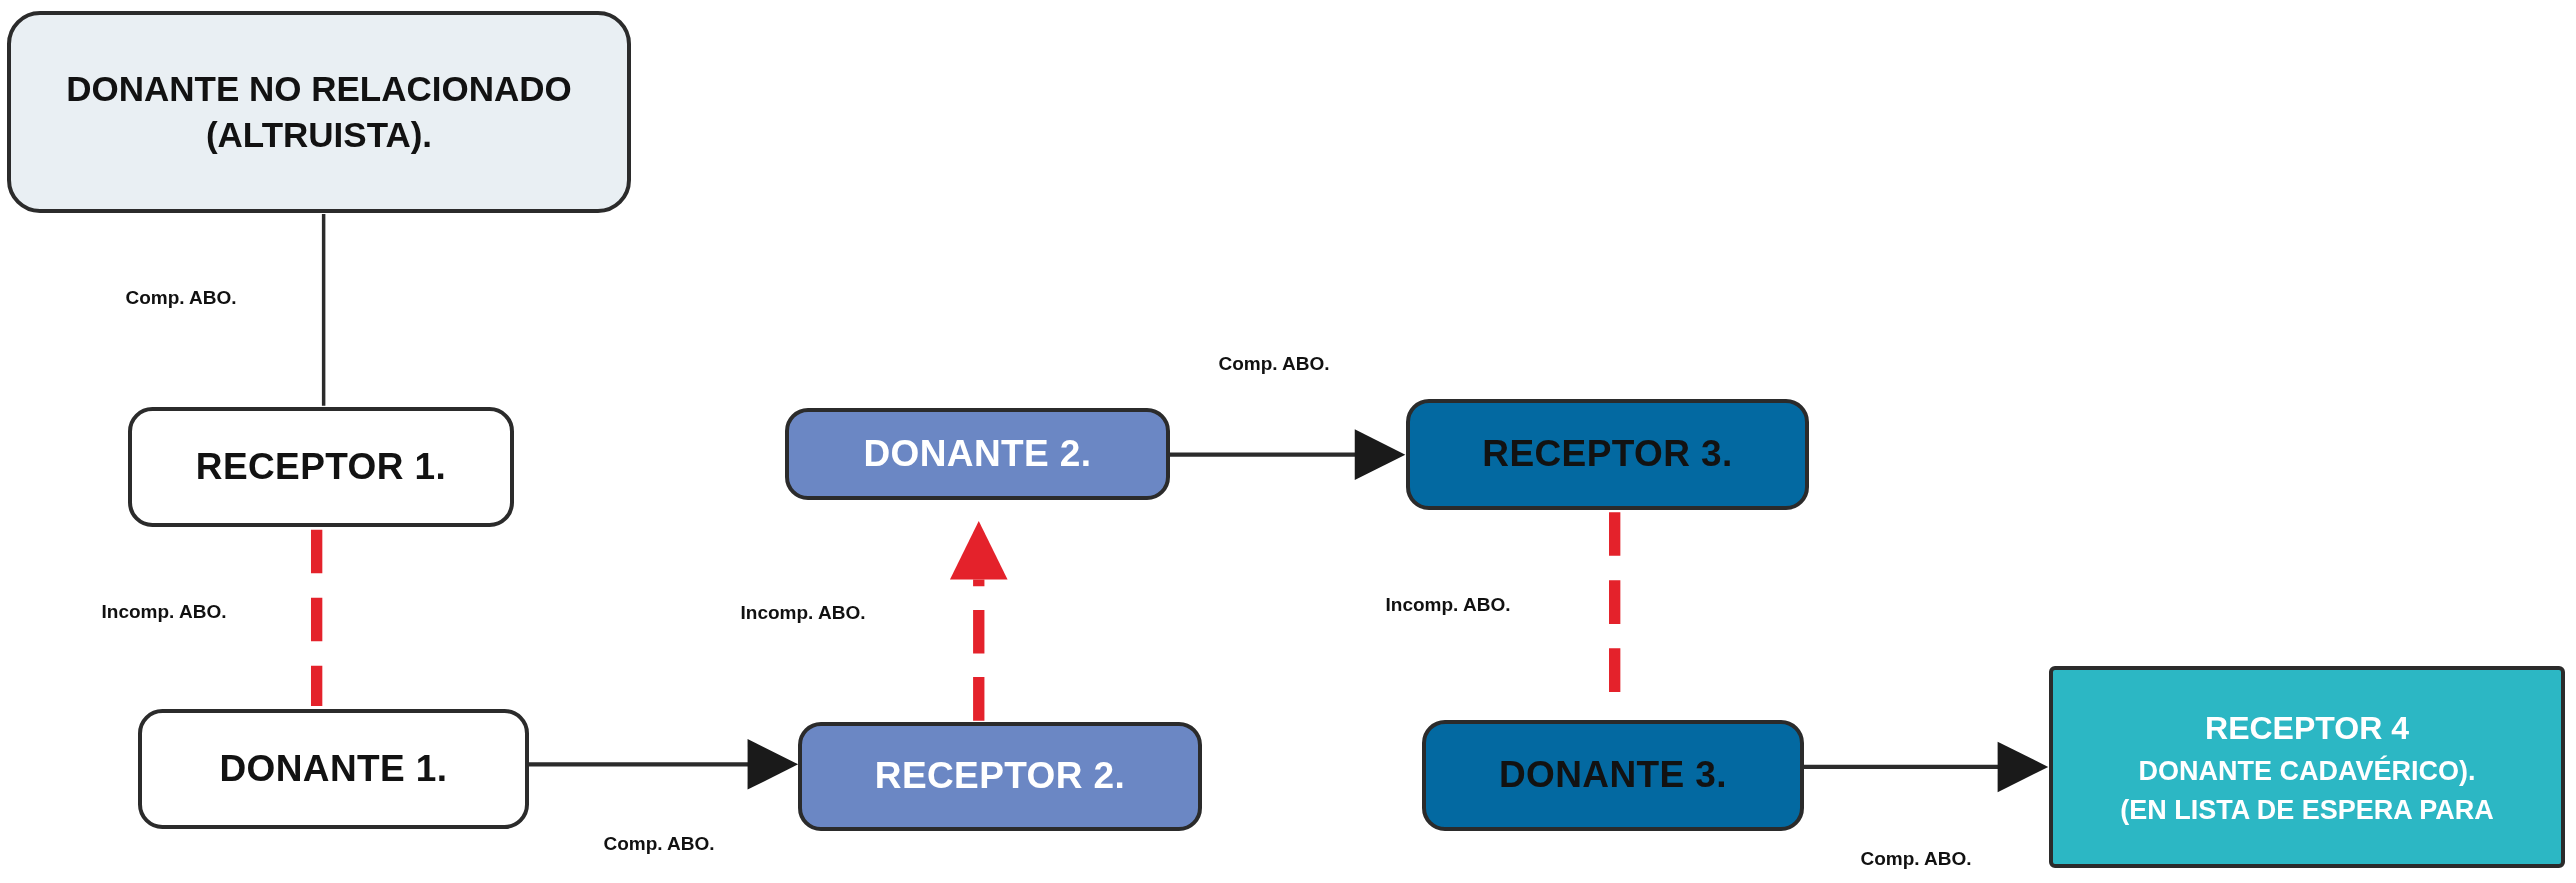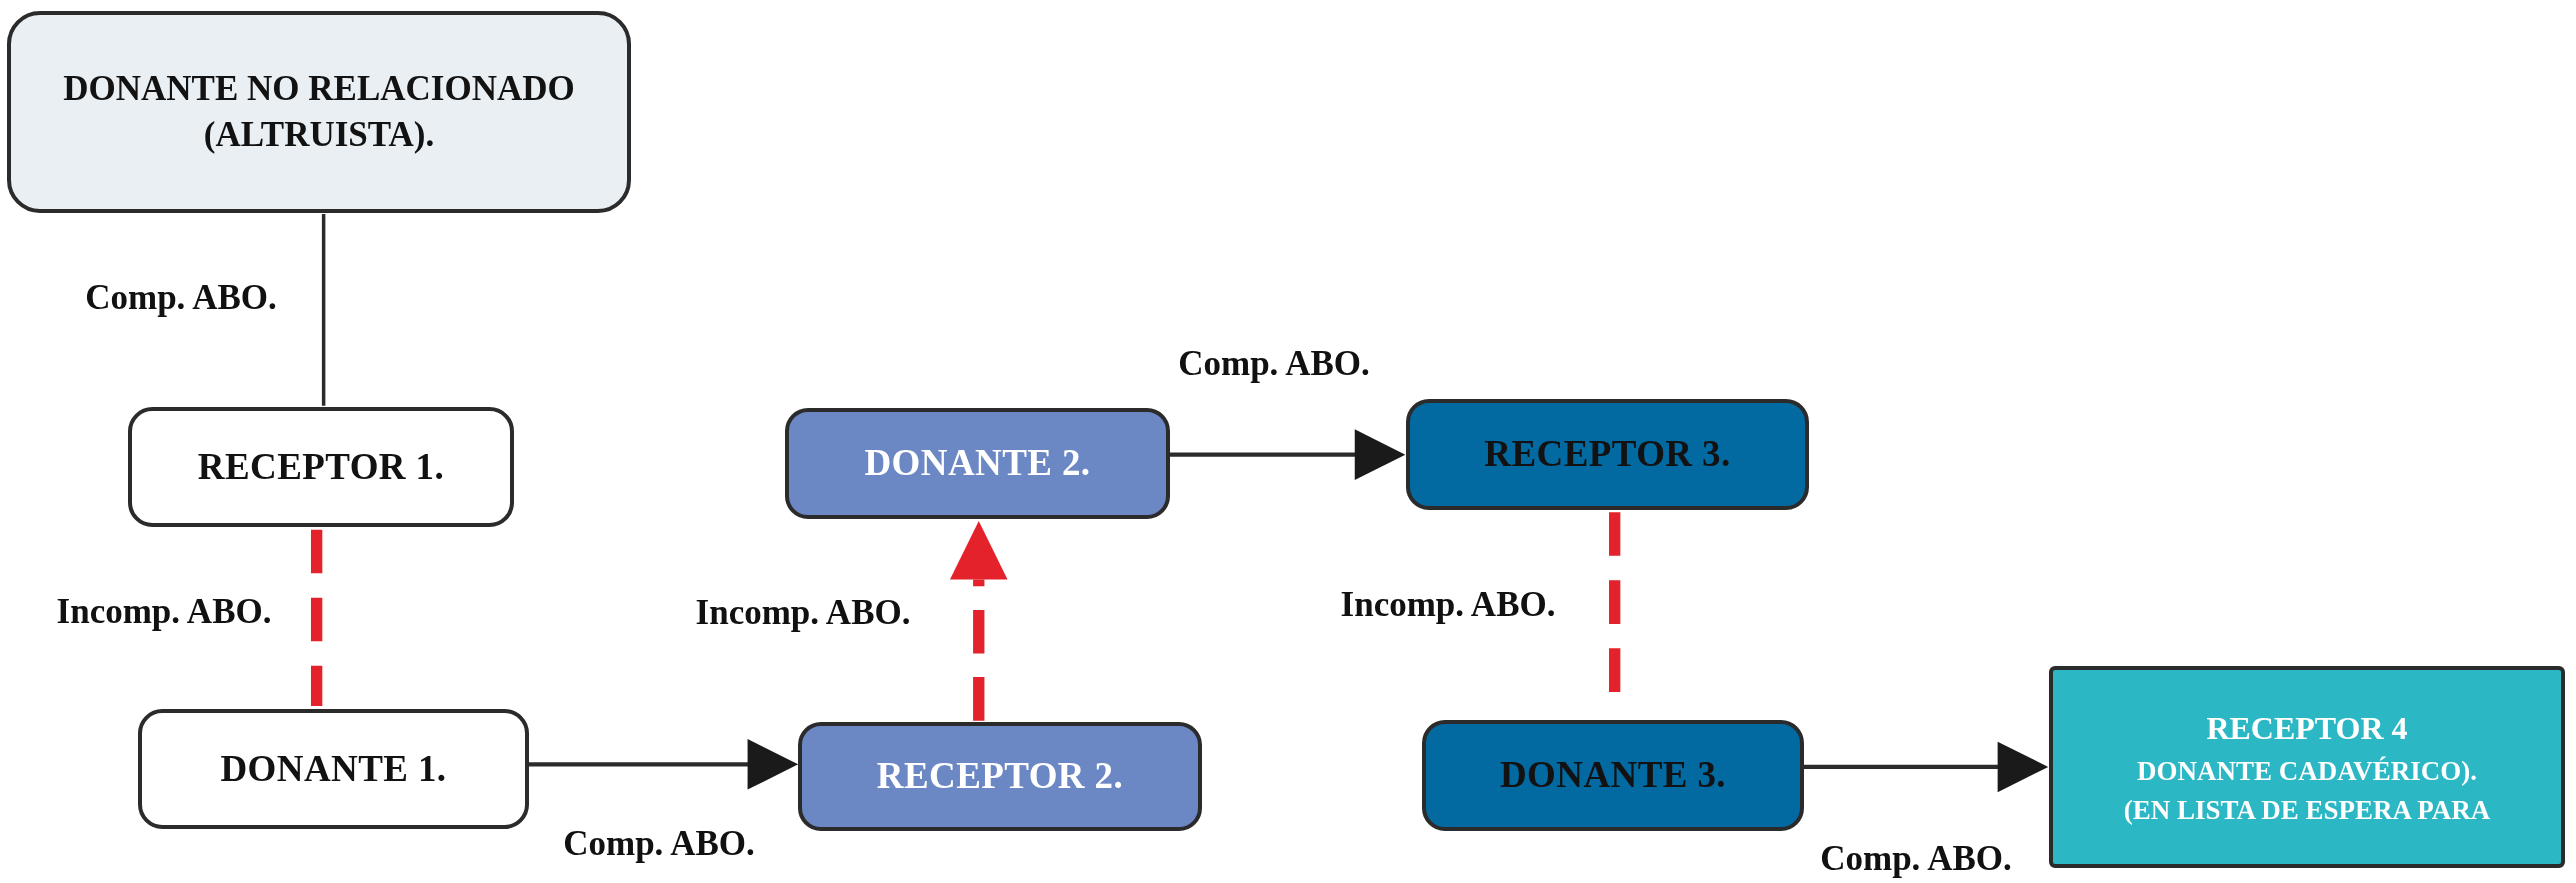--- a/index.html
+++ b/index.html
@@ -1,20 +1,20 @@
 <!DOCTYPE html>
 <html style="font-size:14px"><head>
 <meta charset="utf-8">
 <style>
   html,body{margin:0;padding:0;background:#ffffff;}
   #canvas{
     position:relative;
     width:2576px;height:884px;
     background:#ffffff;
-    font-family:Liberation Serif, serif;
+    font-family:Liberation Sans, sans-serif;
     overflow:hidden;
   }
   #edges-layer{position:absolute;left:0;top:0;width:2576px;height:884px;}
   .node{
     position:absolute;
     box-sizing:border-box;
     display:flex;flex-direction:column;
     align-items:center;justify-content:center;
     border:4.4px solid #2b2b2b;
     font-weight:bold;
@@ -27,21 +27,21 @@
   .node-blue{background:#6b87c4;color:#ffffff;border-radius:23px;}
   .node-gray{background:#0369a1;border-radius:23px;}
   .node-teal{background:#2cb7c4;color:#ffffff;border-radius:6px;}
   .node-label{font-size:37px;letter-spacing:0.4px;}
   .node-label-sm{font-size:35px;}
   .r4-line1{font-size:32px;line-height:1.5;}
   .r4-line2{font-size:27px;line-height:1.45;}
   .edge-label{
     position:absolute;
     transform:translate(-50%,-50%);
-    font-size:35px;font-weight:bold;color:#111111;
+    font-size:19px;font-weight:bold;color:#111111;
     white-space:nowrap;
   }
 </style>
 </head>
 <body>
 
 <div id="canvas">
 
   <svg id="edges-layer" viewBox="0 0 2953 1013" xmlns="http://www.w3.org/2000/svg">
 
@@ -70,21 +70,21 @@
   </div>
 
   <div class="node node-white" style="left:128px;top:407px;width:386px;height:120px;">
     <span class="node-label">RECEPTOR 1.</span>
   </div>
 
   <div class="node node-white" style="left:138px;top:709px;width:391px;height:120px;">
     <span class="node-label">DONANTE 1.</span>
   </div>
 
-  <div class="node node-blue" style="left:785px;top:408px;width:385px;height:111px;">
+  <div class="node node-blue" style="left:785px;top:408px;width:385px;height:92px;">
     <span class="node-label">DONANTE 2.</span>
   </div>
 
   <div class="node node-blue" style="left:798px;top:722px;width:404px;height:109px;">
     <span class="node-label">RECEPTOR 2.</span>
   </div>
 
   <div class="node node-gray" style="left:1406px;top:399px;width:403px;height:111px;">
     <span class="node-label">RECEPTOR 3.</span>
   </div>

